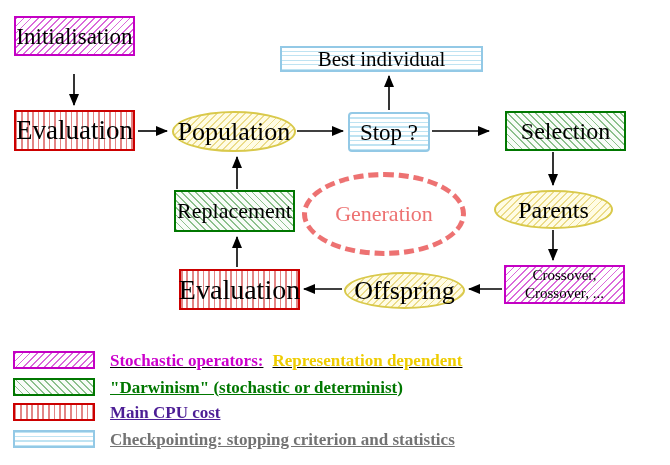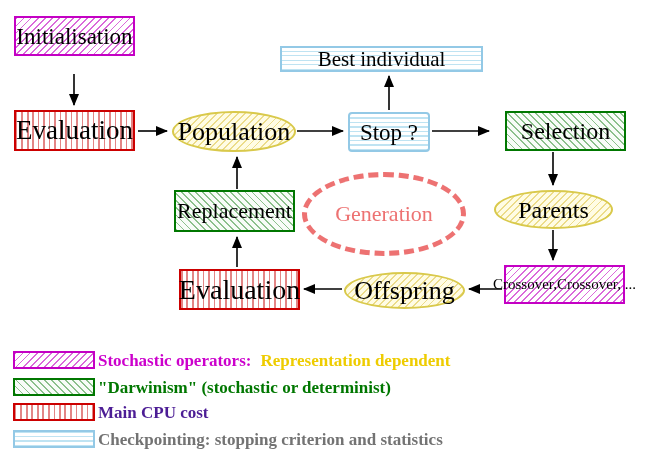--- a/index.html
+++ b/index.html
@@ -37,37 +37,37 @@
   .rounded{border-radius:4px;}
 
   
   #n-init       {left:14px;  top:16px;  width:121px; height:40px; font-size:23px;}
   #n-eval-top   {left:14px;  top:110px; width:121px; height:41px; font-size:27px;}
   #n-population {left:172px; top:111px; width:124px; height:41px; font-size:26px;}
   #n-best       {left:280px; top:46px;  width:203px; height:26px; font-size:21px;}
   #n-stop       {left:348px; top:112px; width:82px;  height:40px; font-size:23px;}
   #n-selection  {left:494px; top:111px; width:121px; height:40px; font-size:24px;margin-left:11px;}
   #n-parents    {left:494px; top:190px; width:119px; height:39px; font-size:24px;}
-  #n-crossover  {left:504px; top:265px; width:121px; height:39px; font-size:15px; flex-direction:row; line-height:1.15;}
+  #n-crossover  {left:504px; top:265px; width:121px; height:39px; font-size:15px; flex-direction:column; line-height:1.15;}
   #n-offspring  {left:344px; top:272px; width:121px; height:37px; font-size:26px;}
   #n-eval-bot   {left:179px; top:269px; width:121px; height:41px; font-size:28px;}
   #n-replace    {left:174px; top:190px; width:121px; height:42px; font-size:22px;}
   #n-generation {
     left:302px; top:172px; width:164px; height:84px;
     border:5px dashed #ed7272; border-radius:50%;
     color:#ed7272; font-size:22px; background:transparent;
   }
 
   
   #arrows{position:absolute;left:0;top:0;width:670px;height:465px;pointer-events:none;}
 
   
   .legend-row{position:absolute;left:13px;display:flex;align-items:center;height:18px;}
   .legend-swatch{box-sizing:border-box;width:82px;height:18px;flex:0 0 82px;}
-  .legend-text{margin-left:3px;font-size:17px;font-weight:bold;white-space:nowrap;line-height:1;}
+  .legend-text{margin-left:15px;font-size:17px;font-weight:bold;white-space:nowrap;line-height:1;text-decoration:underline;}
   #lg-row1{top:351px;}
   #lg-row2{top:378px;}
   #lg-row3{top:403px;}
   #lg-row4{top:430px;}
   .t-magenta{color:#cc00cc;}
   .t-gold{color:#eecc00;margin-left:9px;}
   .t-green{color:#007700;}
   .t-red{color:#4c1d95;}
   .t-blue{color:#737373;}
 </style>

